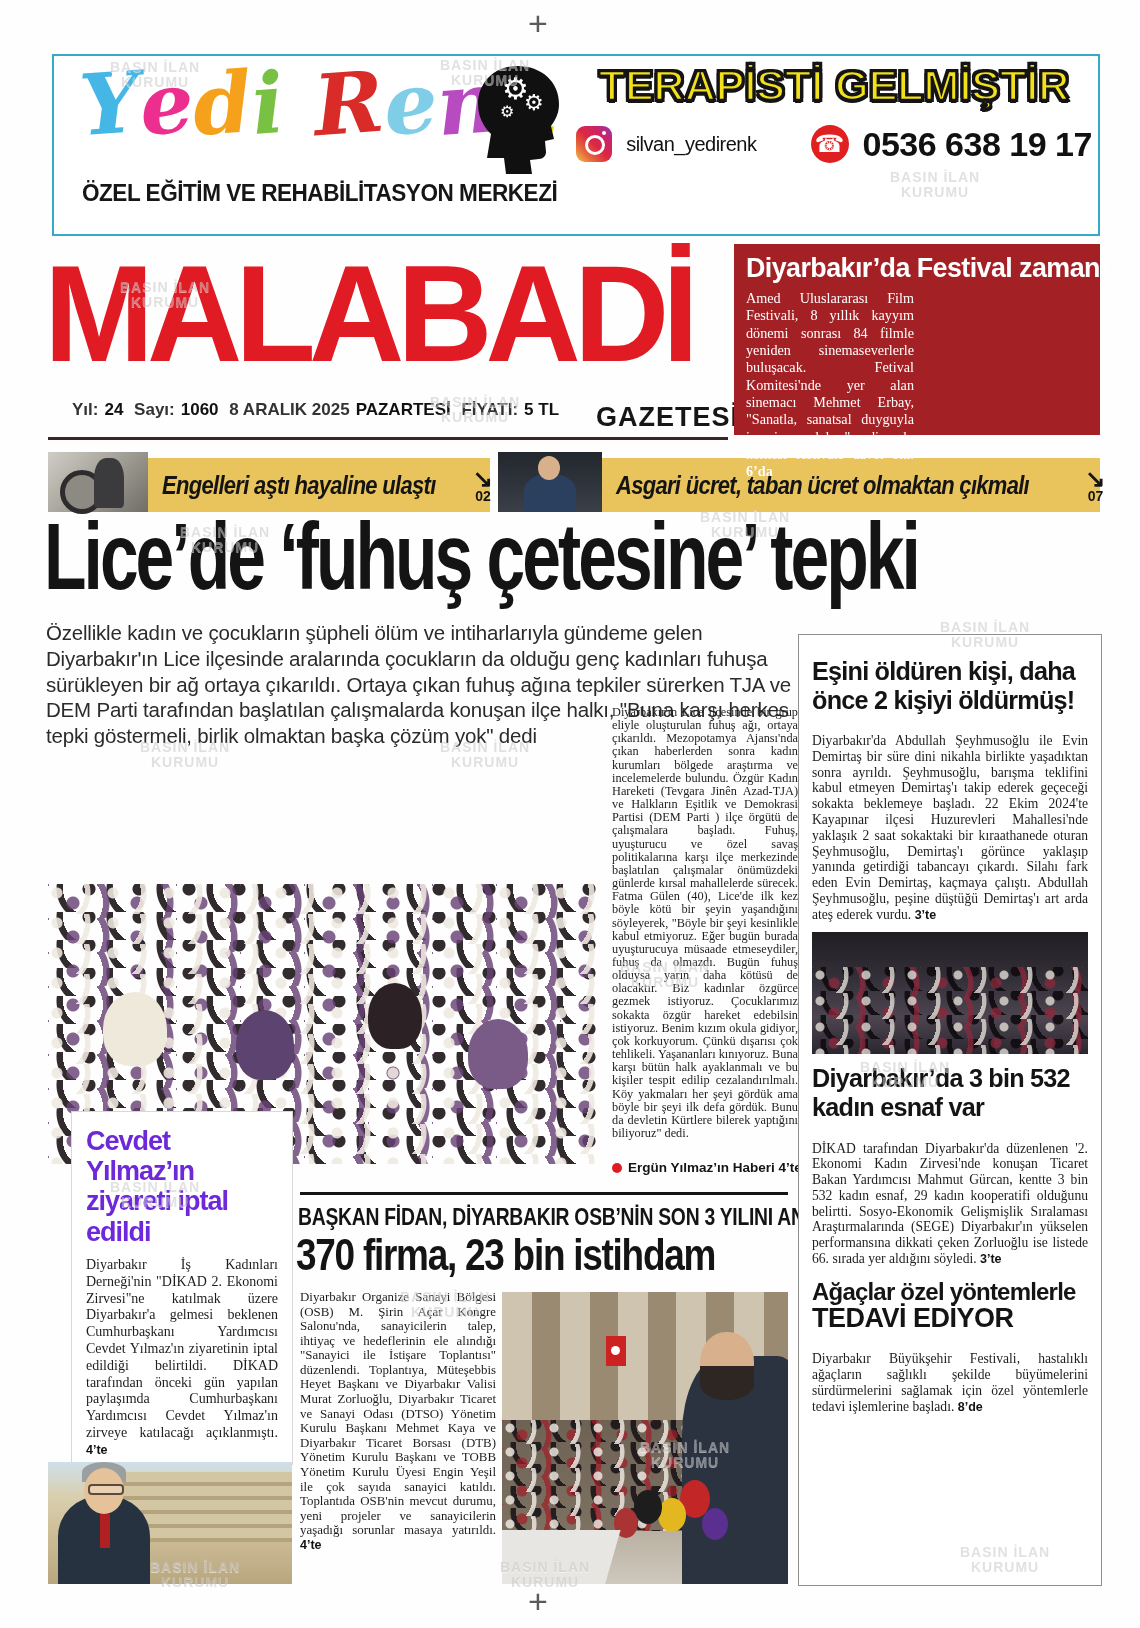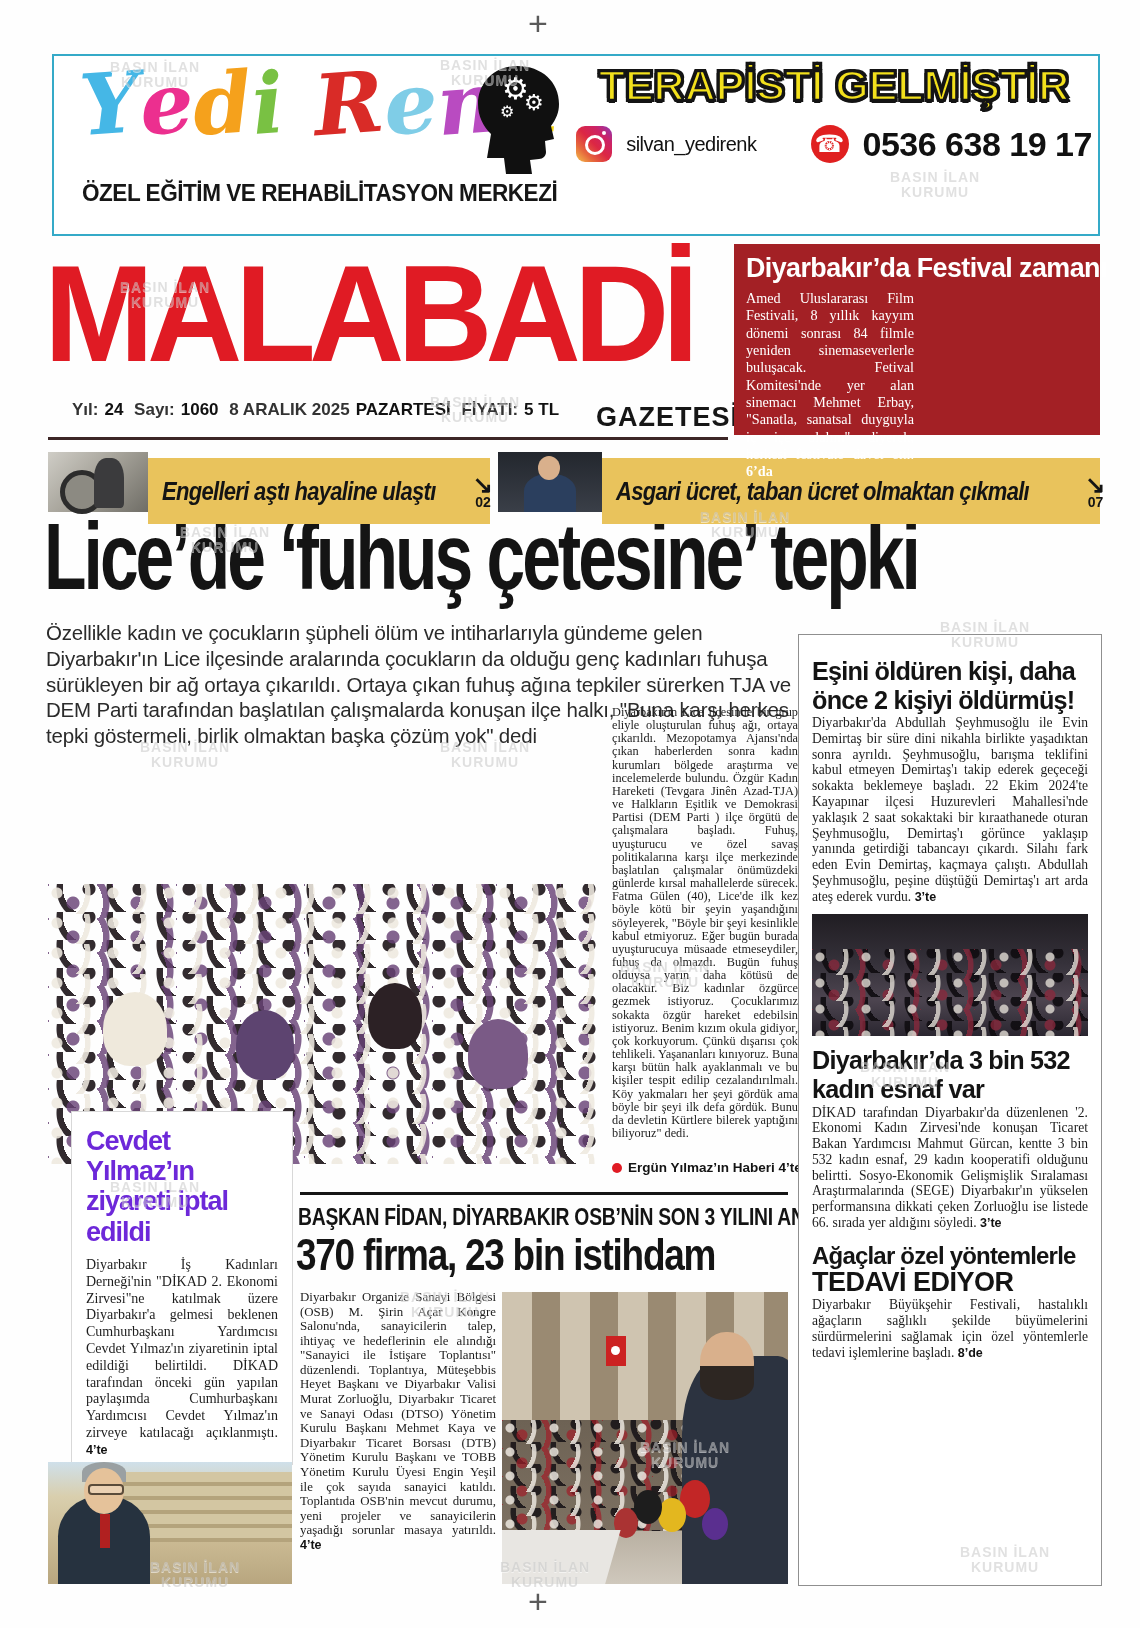--- a/index.html
+++ b/index.html
@@ -57,21 +57,21 @@
   .poster-wheat{position:absolute;right:22px;top:8px;width:3px;height:30px;background:#221e0b;transform:rotate(14deg);}
 
   
   .tphoto1{left:48px;top:452px;width:100px;height:60px;z-index:4;
      background:linear-gradient(135deg,#cfcdc6 0%,#a7a49b 45%,#6f6d66 100%);}
   .wheel{position:absolute;left:12px;top:18px;width:34px;height:34px;border:5px solid #2c2c2c;border-radius:50%;background:#8c8a82;}
   .tfig{position:absolute;left:46px;top:6px;width:30px;height:50px;background:#3b3b3d;border-radius:40% 40% 10% 10%;}
   .tphoto2{left:498px;top:452px;width:104px;height:60px;background:linear-gradient(180deg,#23272e 0%,#3a3f48 100%);z-index:4;}
   .suit{position:absolute;left:26px;top:22px;width:52px;height:38px;background:#2b3f5e;border-radius:45% 45% 0 0;}
   .face{position:absolute;left:40px;top:4px;width:22px;height:24px;background:#d9b08c;border-radius:50%;}
-  .tbar{top:458px;height:66px;background:#e9c35c;display:flex;align-items:center;box-sizing:border-box;padding:0 10px 0 14px;z-index:3;}
+  .tbar{top:458px;height:54px;background:#e9c35c;display:flex;align-items:center;box-sizing:border-box;padding:0 10px 0 14px;z-index:3;}
   .tbar1{left:148px;width:342px;}
   .tbar2{left:602px;width:498px;}
   .ttext{font-size:25px;font-weight:800;font-style:italic;color:#141414;letter-spacing:-.8px;white-space:nowrap;transform:scaleX(.88);transform-origin:left;}
   .tarrow{margin-left:auto;text-align:center;line-height:.9;color:#141414;}
   .tarrow .ar{font-size:24px;font-weight:900;display:block;}
   .tarrow .pg{font-size:14px;font-weight:900;display:block;}
 
   
   .main-headline{left:44px;top:510px;font-size:94px;font-weight:900;color:#141414;letter-spacing:-4px;white-space:nowrap;transform:scaleX(.74);transform-origin:left;line-height:1;}
   .lead{left:46px;top:620px;width:762px;font-size:20.5px;line-height:1.26;color:#2b2b2b;letter-spacing:-.2px;text-align:left;}
@@ -97,21 +97,21 @@
   .cctv{position:absolute;left:0;top:0;width:96px;height:136px;background:linear-gradient(180deg,#8d948a 0%,#a8ad9f 60%,#7e8478 100%);overflow:hidden;}
   .cctv-fig{position:absolute;left:34px;top:28px;width:26px;height:92px;background:#23251f;border-radius:40% 40% 20% 20%;filter:blur(1px);}
   .cctv-line{position:absolute;left:-8px;top:90px;width:130px;height:2px;background:rgba(200,40,40,.7);transform:rotate(-28deg);}
   .cctv-ts{position:absolute;left:4px;top:8px;font-size:12.5px;font-weight:bold;color:#f2f2f2;text-shadow:0 0 2px #333;}
   .night{position:absolute;left:96px;top:0;right:0;height:136px;background:linear-gradient(180deg,#191410 0%,#4a3c18 38%,#73611f 62%,#2e2410 100%);overflow:hidden;}
   .night-box{position:absolute;left:52px;top:62px;width:46px;height:44px;background:#cfc39a;box-shadow:0 0 0 2px #5d5437;}
   .portrait{position:absolute;left:74px;top:6px;width:82px;height:124px;background:#c9c9c9;border:3px solid #fff;box-sizing:border-box;box-shadow:0 0 4px rgba(0,0,0,.4);}
   .scarf{position:absolute;left:6px;top:4px;width:64px;height:112px;background:#2f2b2c;border-radius:46% 46% 30% 30%;}
   .pface{position:absolute;left:16px;top:18px;width:44px;height:62px;background:linear-gradient(180deg,#cfc2b4,#b3a296);border-radius:48%;}
   .r-h{font-size:26px;font-weight:800;color:#141414;letter-spacing:-.8px;line-height:1.1;margin-top:10px;transform:scaleX(.97);transform-origin:left;}
-  .r-b{font-family:"Liberation Serif",serif;font-size:13.6px;line-height:1.16;color:#1d1d1d;text-align:justify;margin-top:1px;}
+  .r-b{font-family:"Liberation Serif",serif;font-size:13.6px;line-height:1.16;color:#1d1d1d;text-align:justify;margin-top:19px;}
   .pg-ref{font-family:"Liberation Sans",sans-serif;font-weight:900;font-size:12.5px;color:#111;}
   .conf{position:relative;width:100%;height:122px;margin-top:10px;overflow:hidden;
      background:linear-gradient(180deg,#201d22 0%,#35313a 40%,#4d4550 70%,#2a2630 100%);}
   .conf-dots{position:absolute;inset:28% 0 0 0;
      background-image:
        repeating-radial-gradient(circle at 8px 8px, rgba(225,220,212,.8) 0 4px, rgba(225,220,212,0) 5px 24px),
        repeating-radial-gradient(circle at 22px 16px, rgba(140,40,60,.75) 0 5px, rgba(140,40,60,0) 6px 26px),
        repeating-radial-gradient(circle at 36px 4px, rgba(15,12,16,.9) 0 5px, rgba(15,12,16,0) 6px 22px);
      background-size:46px 26px,54px 30px,42px 24px;}
   .trees-h1{font-size:24px;font-weight:800;color:#141414;letter-spacing:-.8px;line-height:1.05;margin-top:12px;}

